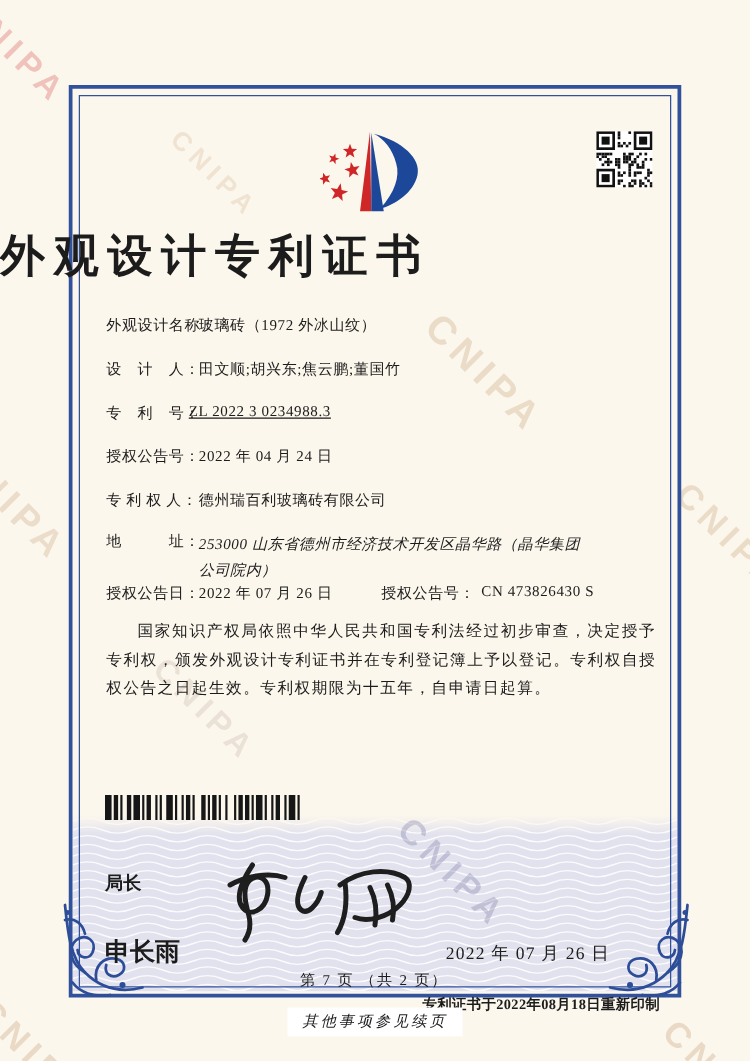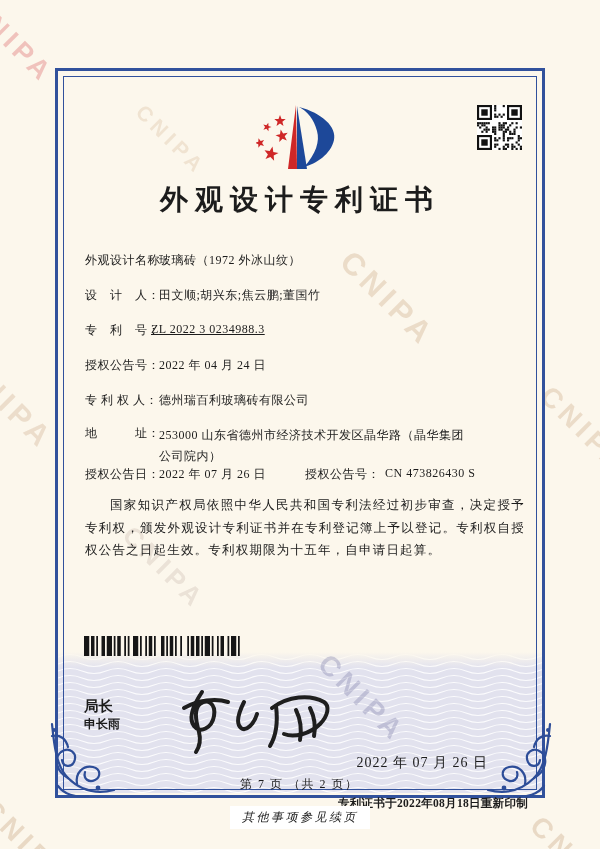--- a/index.html
+++ b/index.html
@@ -20,44 +20,44 @@
   
   .frame-outer{position:absolute;left:55px;top:68px;width:484px;height:724px;border:3px solid #31519c;z-index:4;}
   .frame-inner{position:absolute;left:63px;top:76px;width:472px;height:712px;border:1px solid #31519c;z-index:4;}
   .flourish{position:absolute;z-index:4;}
   .flourish.left{left:44px;top:722px;}
   .flourish.right{left:486px;top:722px;transform:scaleX(-1);}
   
   .cert-no{position:absolute;left:78px;top:100px;font-size:12.5px;letter-spacing:1.5px;z-index:5;}
   .logo{position:absolute;left:256px;top:103px;z-index:5;}
   .qr{position:absolute;left:477px;top:105px;z-index:5;}
-  .doc-title{position:absolute;left:0;top:181px;width:100%;text-align:center;font-size:28px;
+  .doc-title{position:absolute;left:0;top:181px;width:100%;text-align:left;font-size:36px;
              font-weight:bold;letter-spacing:7px;z-index:5;font-family:Liberation Mono, monospace;}
   
   .field{position:absolute;left:85px;font-size:12px;letter-spacing:.5px;z-index:5;}
   .field .lab{position:absolute;left:0;top:0;white-space:nowrap;}
   .field .val{position:absolute;left:74px;top:0;white-space:nowrap;}
   .f1{top:252px;} .f2{top:287px;} .f3{top:322px;} .f3 .val{left:66px;text-decoration:underline;}
   .f4{top:357px;} .f5{top:392px;}
-  .f6{top:425px;} .f6 .val{white-space:normal;width:312px;line-height:21px;}
+  .f6{top:425px;} .f6 .val{white-space:normal;width:312px;line-height:21px;font-style:italic;}
   .f7{top:466px;} .f7b{position:absolute;left:305px;top:466px;font-size:12px;letter-spacing:.5px;z-index:5;}
   .f7b .lab{position:absolute;left:0;top:0;white-space:nowrap;}
   .f7b .val{position:absolute;left:80px;top:0;white-space:nowrap;}
   
   .paras{position:absolute;left:85px;top:494px;width:440px;font-size:12.5px;line-height:22.5px;
          letter-spacing:1.2px;text-align:justify;z-index:5;}
   .paras p{margin:0;text-indent:2em;}
   
   .barcode{position:absolute;left:84px;top:636px;z-index:5;}
   
   .panel{position:absolute;left:58px;top:652px;width:484px;height:141px;background:#e2e2ee;z-index:2;}
   .panel-fade{position:absolute;left:0;top:0;width:100%;height:16px;
               background:linear-gradient(#fcf7ec,rgba(252,247,236,0));}
   .signer-role{position:absolute;left:84px;top:697px;font-size:14.5px;font-weight:600;z-index:5;}
-  .signer-name{position:absolute;left:84px;top:716px;font-size:12px;font-weight:600;z-index:5;}
+  .signer-name{position:absolute;left:84px;top:748px;font-size:20px;font-weight:600;z-index:5;}
   .sig{position:absolute;left:172px;top:674px;z-index:5;}
   .issue-date{position:absolute;right:112px;top:754px;font-size:14px;letter-spacing:1px;z-index:5;}
   .reprint{position:absolute;right:72px;top:796px;font-size:11.5px;font-weight:bold;letter-spacing:.3px;z-index:5;}
   .page-ind{position:absolute;left:240px;top:776px;font-size:12px;letter-spacing:1.5px;z-index:5;}
   
   .cont-note{position:absolute;left:50%;top:806px;transform:translateX(-50%);background:#ffffff;
              padding:3px 12px;font-size:12px;letter-spacing:2.5px;font-style:italic;white-space:nowrap;z-index:5;}
 </style>
 </head>
 <body>

